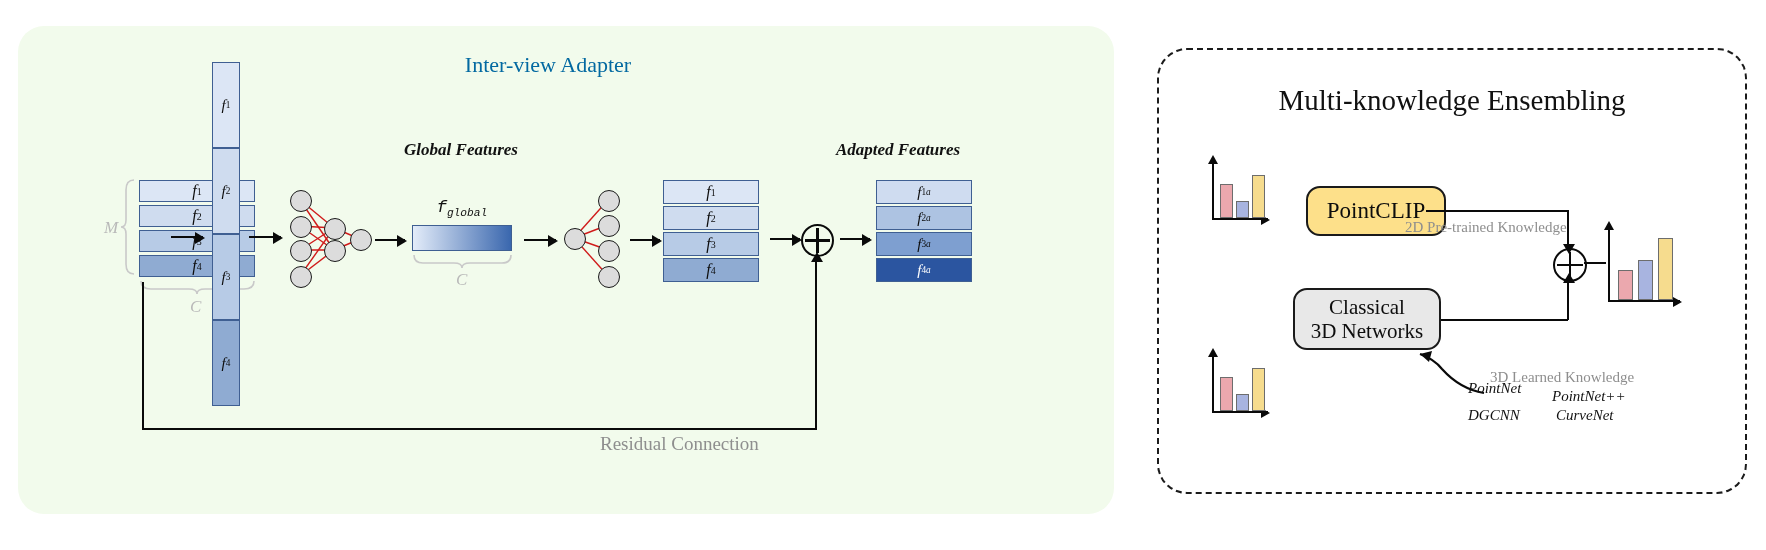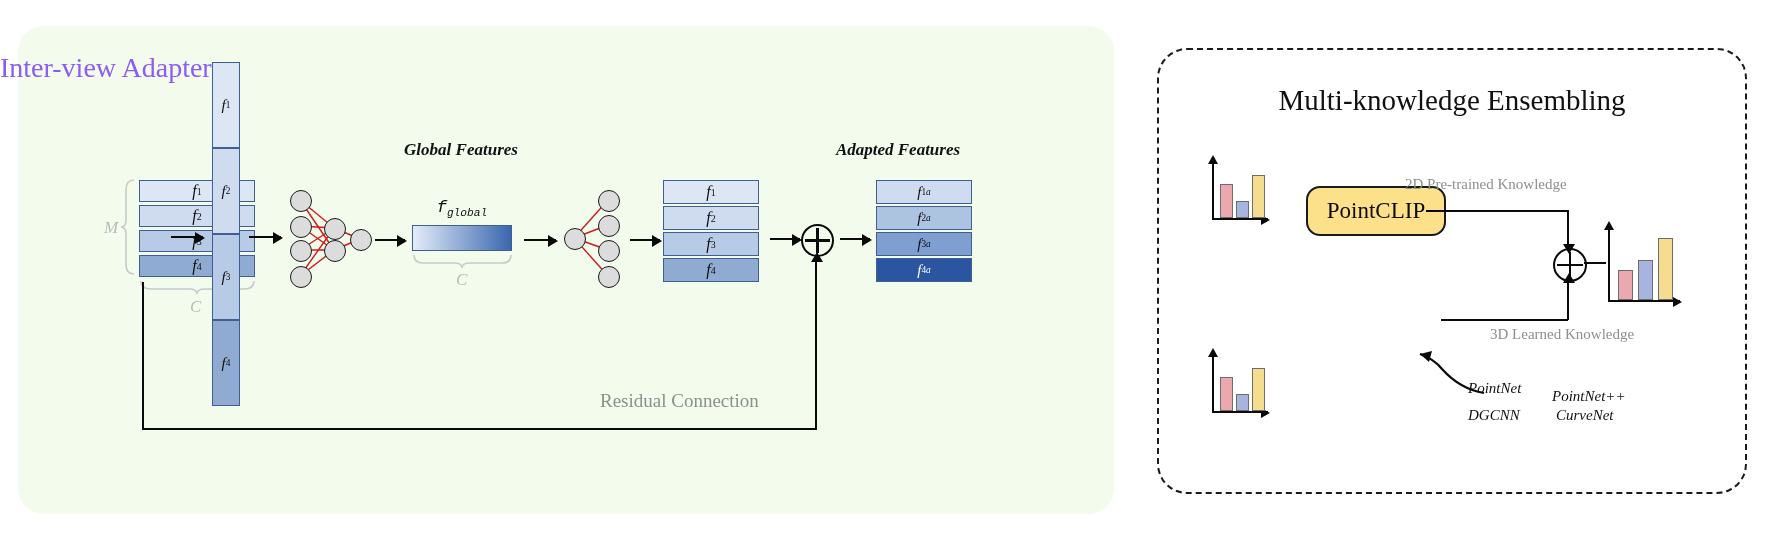--- a/index.html
+++ b/index.html
@@ -5,22 +5,22 @@
   html,body{margin:0;padding:0;}
   body{width:1766px;height:550px;background:#ffffff;font-family:"Liberation Serif",serif;overflow:hidden;}
   #root{position:relative;width:1766px;height:550px;}
 
   
   .panel-left{
     position:absolute;left:18px;top:26px;width:1096px;height:488px;
     background:#f2fbec;border-radius:26px;
   }
   .title-left{
-    position:absolute;left:0;top:52px;width:1096px;
-    font-size:28px;color:#8b5cf6;font-family:"Liberation Serif",serif;
+    position:absolute;left:0;top:52px;width:1096px;text-align:center;
+    font-size:22px;color:#0369a1;font-family:"Liberation Serif",serif;
   }
 
   .lbl-italic{
     position:absolute;font-style:italic;font-weight:bold;color:#111;
     font-family:"Liberation Serif",serif;text-align:center;line-height:1.22;
   }
 
   
   .fblock{
     position:absolute;border:1.6px solid #3f5f92;box-sizing:border-box;
@@ -54,21 +54,21 @@
     position:absolute;border-radius:50%;background:#dcdcdc;border:1.6px solid #1a1a1a;
   }
 
   .oplus{
     position:absolute;border-radius:50%;border:2.2px solid #0a0a0a;background:transparent;
   }
   .oplus:before,.oplus:after{content:"";position:absolute;background:#0a0a0a;}
   .oplus:before{left:50%;top:2px;bottom:2px;width:2.2px;margin-left:-1.1px;}
   .oplus:after{top:50%;left:2px;right:2px;height:2.2px;margin-top:-1.1px;}
 
-  .grayTxt{position:absolute;color:#8e8e8e;font-family:"Liberation Serif",serif;}
+  .grayTxt{position:absolute;color:#8e8e8e;font-family:"Liberation Serif",serif;margin-top:43px;}
 
   
   .panel-right{
     position:absolute;left:1157px;top:48px;width:590px;height:446px;
     border:2px dashed #1b1b1b;border-radius:30px;background:#fff;box-sizing:border-box;
   }
   .title-right{
     position:absolute;left:0;top:36px;width:590px;text-align:center;
     font-size:29px;color:#111;font-family:"Liberation Serif",serif;
   }
@@ -268,20 +268,24 @@
   <div class="rbox yellow" style="left:1306px;top:186px;width:140px;height:50px;font-size:23px;">
     <span>PointCLIP</span>
   </div>
 
   <div class="plainline" style="left:1426px;top:210px;width:142px;height:2.2px;"></div>
   <div class="arrow-dn" style="left:1567px;top:210px;height:34px;"></div>
   <div class="grayTxt" style="left:1405px;top:176px;font-size:15px;">2D Pre-trained Knowledge</div>
 
   <div class="oplus" style="left:1553px;top:248px;width:30px;height:30px;"></div>
 
+  <div class="rbox gray" style="left:1293px;top:288px;width:148px;height:62px;font-size:21px;flex-direction:column;">
+    <span>Classical</span>
+    <span>3D Networks</span>
+  </div>
 
   <div class="plainline" style="left:1441px;top:319px;width:127px;height:2.2px;"></div>
   <div class="arrow-up" style="left:1567px;top:283px;height:37px;"></div>
   <div class="grayTxt" style="left:1490px;top:326px;font-size:15px;">3D Learned Knowledge</div>
 
   <div class="chart-ic" style="left:1210px;top:355px;width:62px;height:58px;">
     <div class="ax-v" style="left:2px;top:2px;height:54px;"></div>
     <div class="ax-h" style="left:2px;top:56px;width:56px;"></div>
     <div class="bar" style="left:10px;height:34px;width:13px;background:#eba8ae;bottom:2px;"></div>
     <div class="bar" style="left:26px;height:17px;width:13px;background:#a8b4e0;bottom:2px;"></div>

